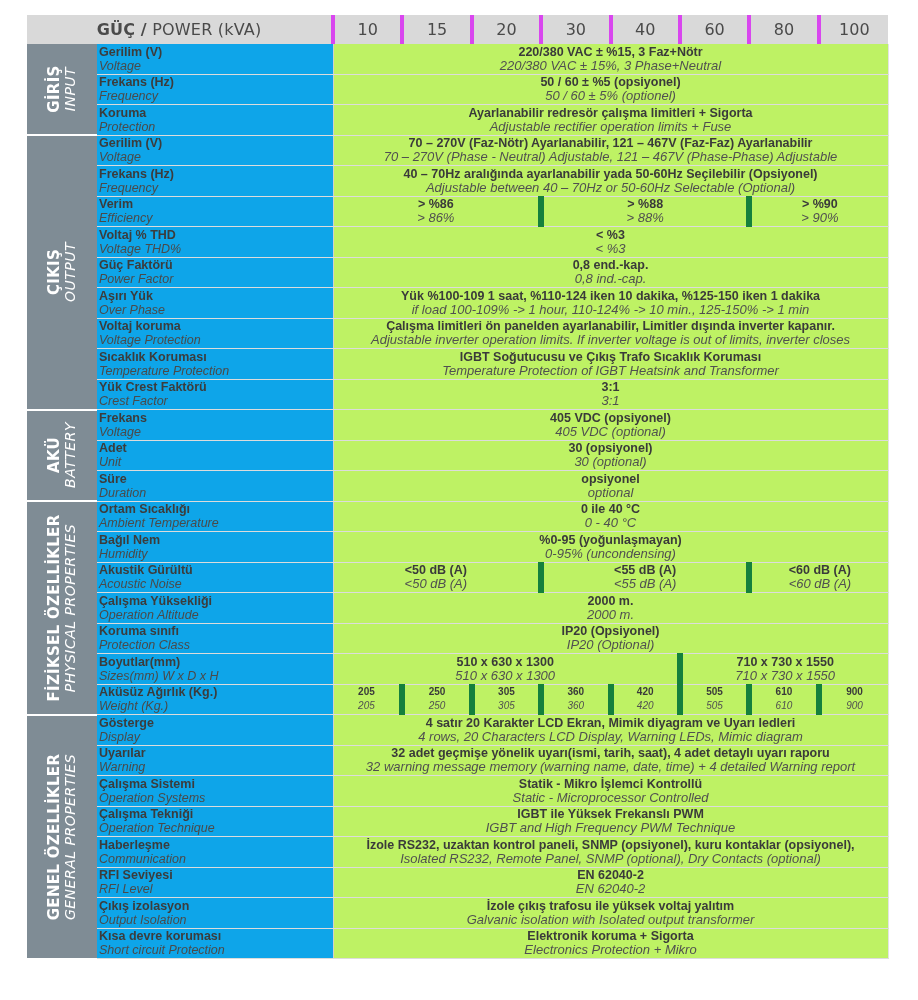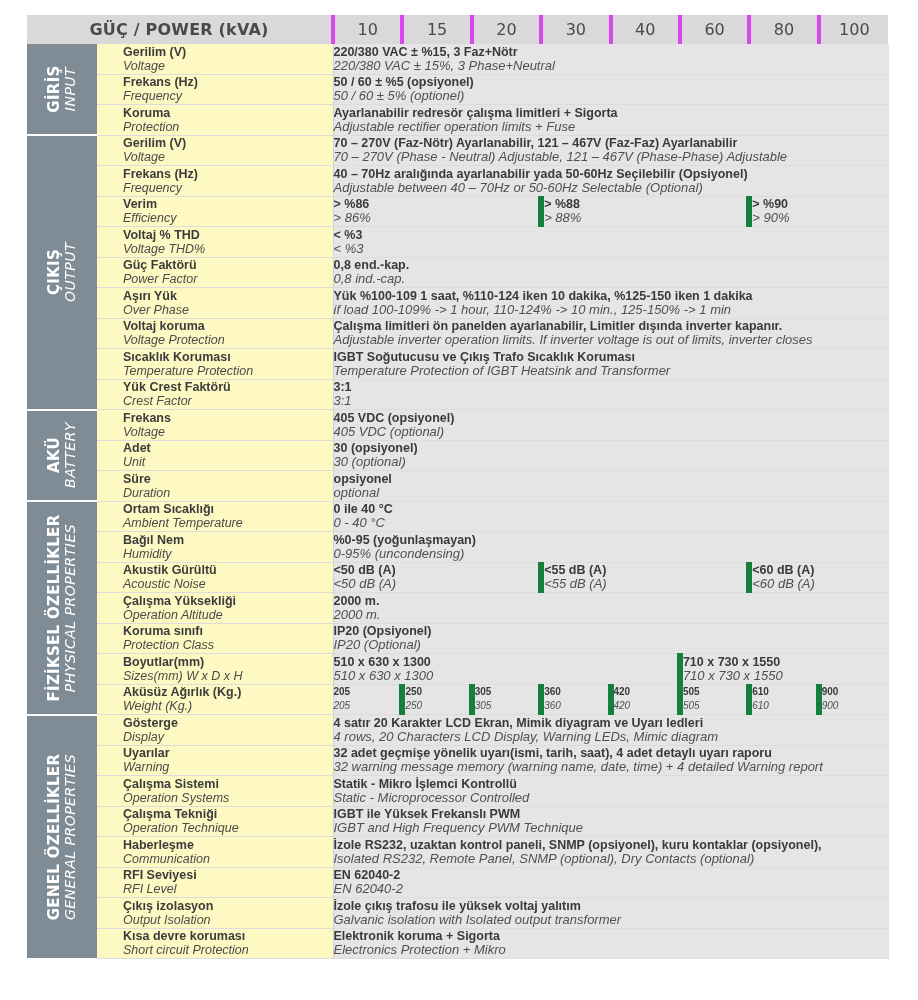--- a/index.html
+++ b/index.html
@@ -4,30 +4,30 @@
 <style>
   html, body { margin: 0; padding: 0; background: #ffffff; }
   body { width: 918px; height: 1000px; position: relative; overflow: hidden; font-family: "Liberation Sans", sans-serif; }
   .sheet { position: absolute; left: 27px; top: 15px; width: 861px; }
   table.spec { border-collapse: collapse; table-layout: fixed; width: 861px; }
   table.spec col.c-sec { width: 70px; }
   table.spec col.c-lbl { width: 236px; }
   table.spec col.c-pw { width: 69.375px; }
   thead th { background: #d9d9d9; height: 29px; padding: 0; color: #4a4a4a; font-family: "DejaVu Sans", sans-serif; font-weight: normal; font-size: 16px; border-left: 4px solid #d946ef; text-align: center; }
   thead th.title { font-weight: bold; font-size: 16px; letter-spacing: 0.2px; border-left: none; }
-  thead th.title .en { font-weight: bold; }
+  thead th.title .en { font-weight: normal; }
   tbody td { border-bottom: 1px solid #dcdcdc; padding: 0; height: 29.5px; vertical-align: middle; }
   td.sec { background: #7f8c95; color: #ffffff; border-bottom: 2px solid #ffffff; text-align: center; position: relative; padding: 0; }
   td.sec .rot { position: absolute; left: 50%; top: 50%; transform: translate(-50%, -50%) rotate(-90deg); white-space: nowrap; text-align: center; line-height: 1.05; }
   td.sec .tr { display: block; font-family: "DejaVu Sans", sans-serif; font-weight: bold; font-size: 15px; letter-spacing: 0.3px; }
   td.sec .en { display: block; font-family: "DejaVu Sans", sans-serif; font-style: italic; font-size: 14px; letter-spacing: 0.5px; }
-  td.lbl { background: #fef9c3; padding-left: 26px; border-right: 1px solid #d0d0d0; line-height: 14px; }
+  td.lbl { background: #0ea5e9; padding-left: 2px; border-right: 1px solid #d0d0d0; line-height: 14px; }
   td.lbl .tr { display: block; font-weight: bold; font-size: 12.5px; color: #3c3c3c; }
   td.lbl .en { display: block; font-style: italic; font-size: 12.5px; color: #4a4a4a; }
-  td.val { background: #e5e5e5; text-align: left; line-height: 14px; border-right: 1px solid #e3e3e3; }
+  td.val { background: #bef264; text-align: center; line-height: 14px; border-right: 1px solid #e3e3e3; }
   td.val.split { border-left: 6px solid #15803d; }
   td.val .tr { display: block; font-weight: bold; font-size: 12.5px; color: #3a3a3a; white-space: nowrap; }
   td.val .en { display: block; font-style: italic; font-size: 13px; color: #505050; white-space: nowrap; }
   td.val.narrow .tr, td.val.narrow .en { font-size: 10px; }
 </style>
 </head>
 <body>
 
 <div class="sheet">
 <table class="spec">

